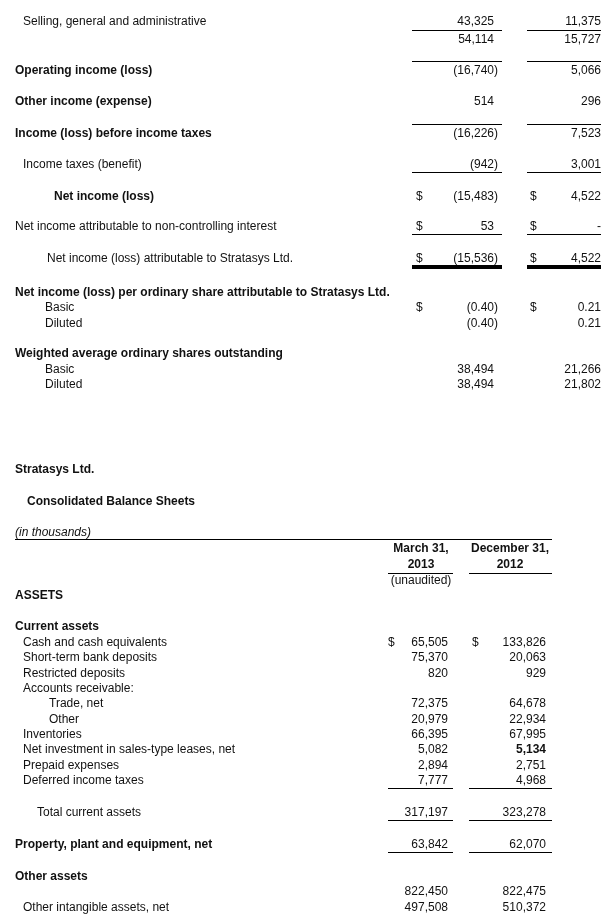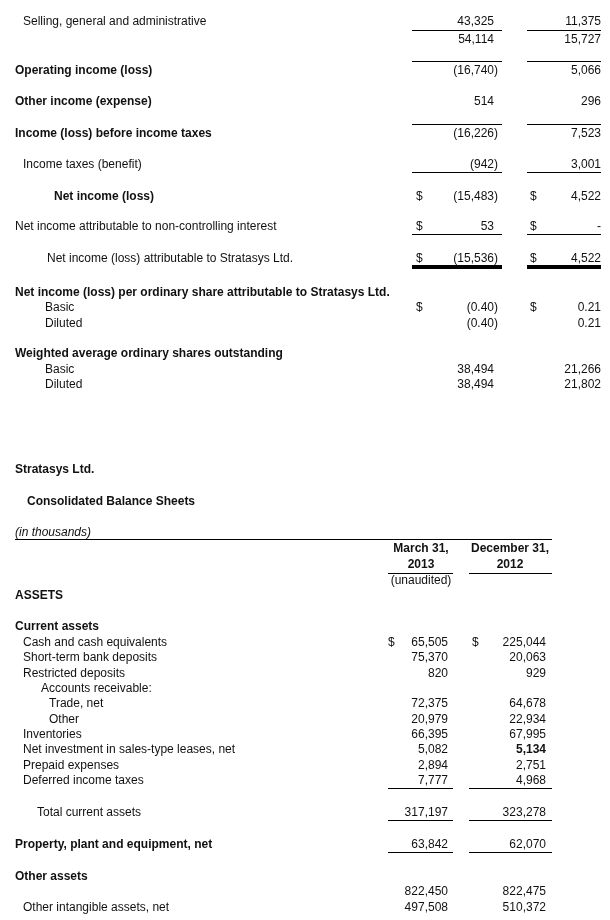--- a/index.html
+++ b/index.html
@@ -108,31 +108,31 @@
   <div class="rule" style="left:469px; width:83px; top:573px;"></div>
 
   <div class="abs b" style="left:15px; top:588px;">ASSETS</div>
 
   <div class="abs b" style="left:15px; top:619px;">Current assets</div>
 
   <div class="abs" style="left:23px; top:635px;text-align:right;">Cash and cash equivalents</div>
   <div class="abs" style="left:388px; top:635px;">$</div>
   <div class="abs r" style="left:388px; width:60px; top:635px;">65,505</div>
   <div class="abs" style="left:472px; top:635px;">$</div>
-  <div class="abs r" style="left:469px; width:77px; top:635px;">225,044</div>
+  <div class="abs r" style="left:469px; width:77px; top:635px;">133,826</div>
 
   <div class="abs" style="left:23px; top:650px;">Short-term bank deposits</div>
   <div class="abs r" style="left:388px; width:60px; top:650px;">75,370</div>
   <div class="abs r" style="left:469px; width:77px; top:650px;">20,063</div>
 
   <div class="abs" style="left:23px; top:666px;">Restricted deposits</div>
   <div class="abs r" style="left:388px; width:60px; top:666px;">820</div>
   <div class="abs r" style="left:469px; width:77px; top:666px;">929</div>
 
-  <div class="abs" style="left:41px; top:681px;text-align:right;">Accounts receivable:</div>
+  <div class="abs" style="left:23px; top:681px;text-align:right;">Accounts receivable:</div>
 
   <div class="abs" style="left:49px; top:696px;">Trade, net</div>
   <div class="abs r" style="left:388px; width:60px; top:696px;">72,375</div>
   <div class="abs r" style="left:469px; width:77px; top:696px;">64,678</div>
 
   <div class="abs" style="left:49px; top:712px;">Other</div>
   <div class="abs r" style="left:388px; width:60px; top:712px;">20,979</div>
   <div class="abs r" style="left:469px; width:77px; top:712px;">22,934</div>
 
   <div class="abs" style="left:23px; top:727px;">Inventories</div>

